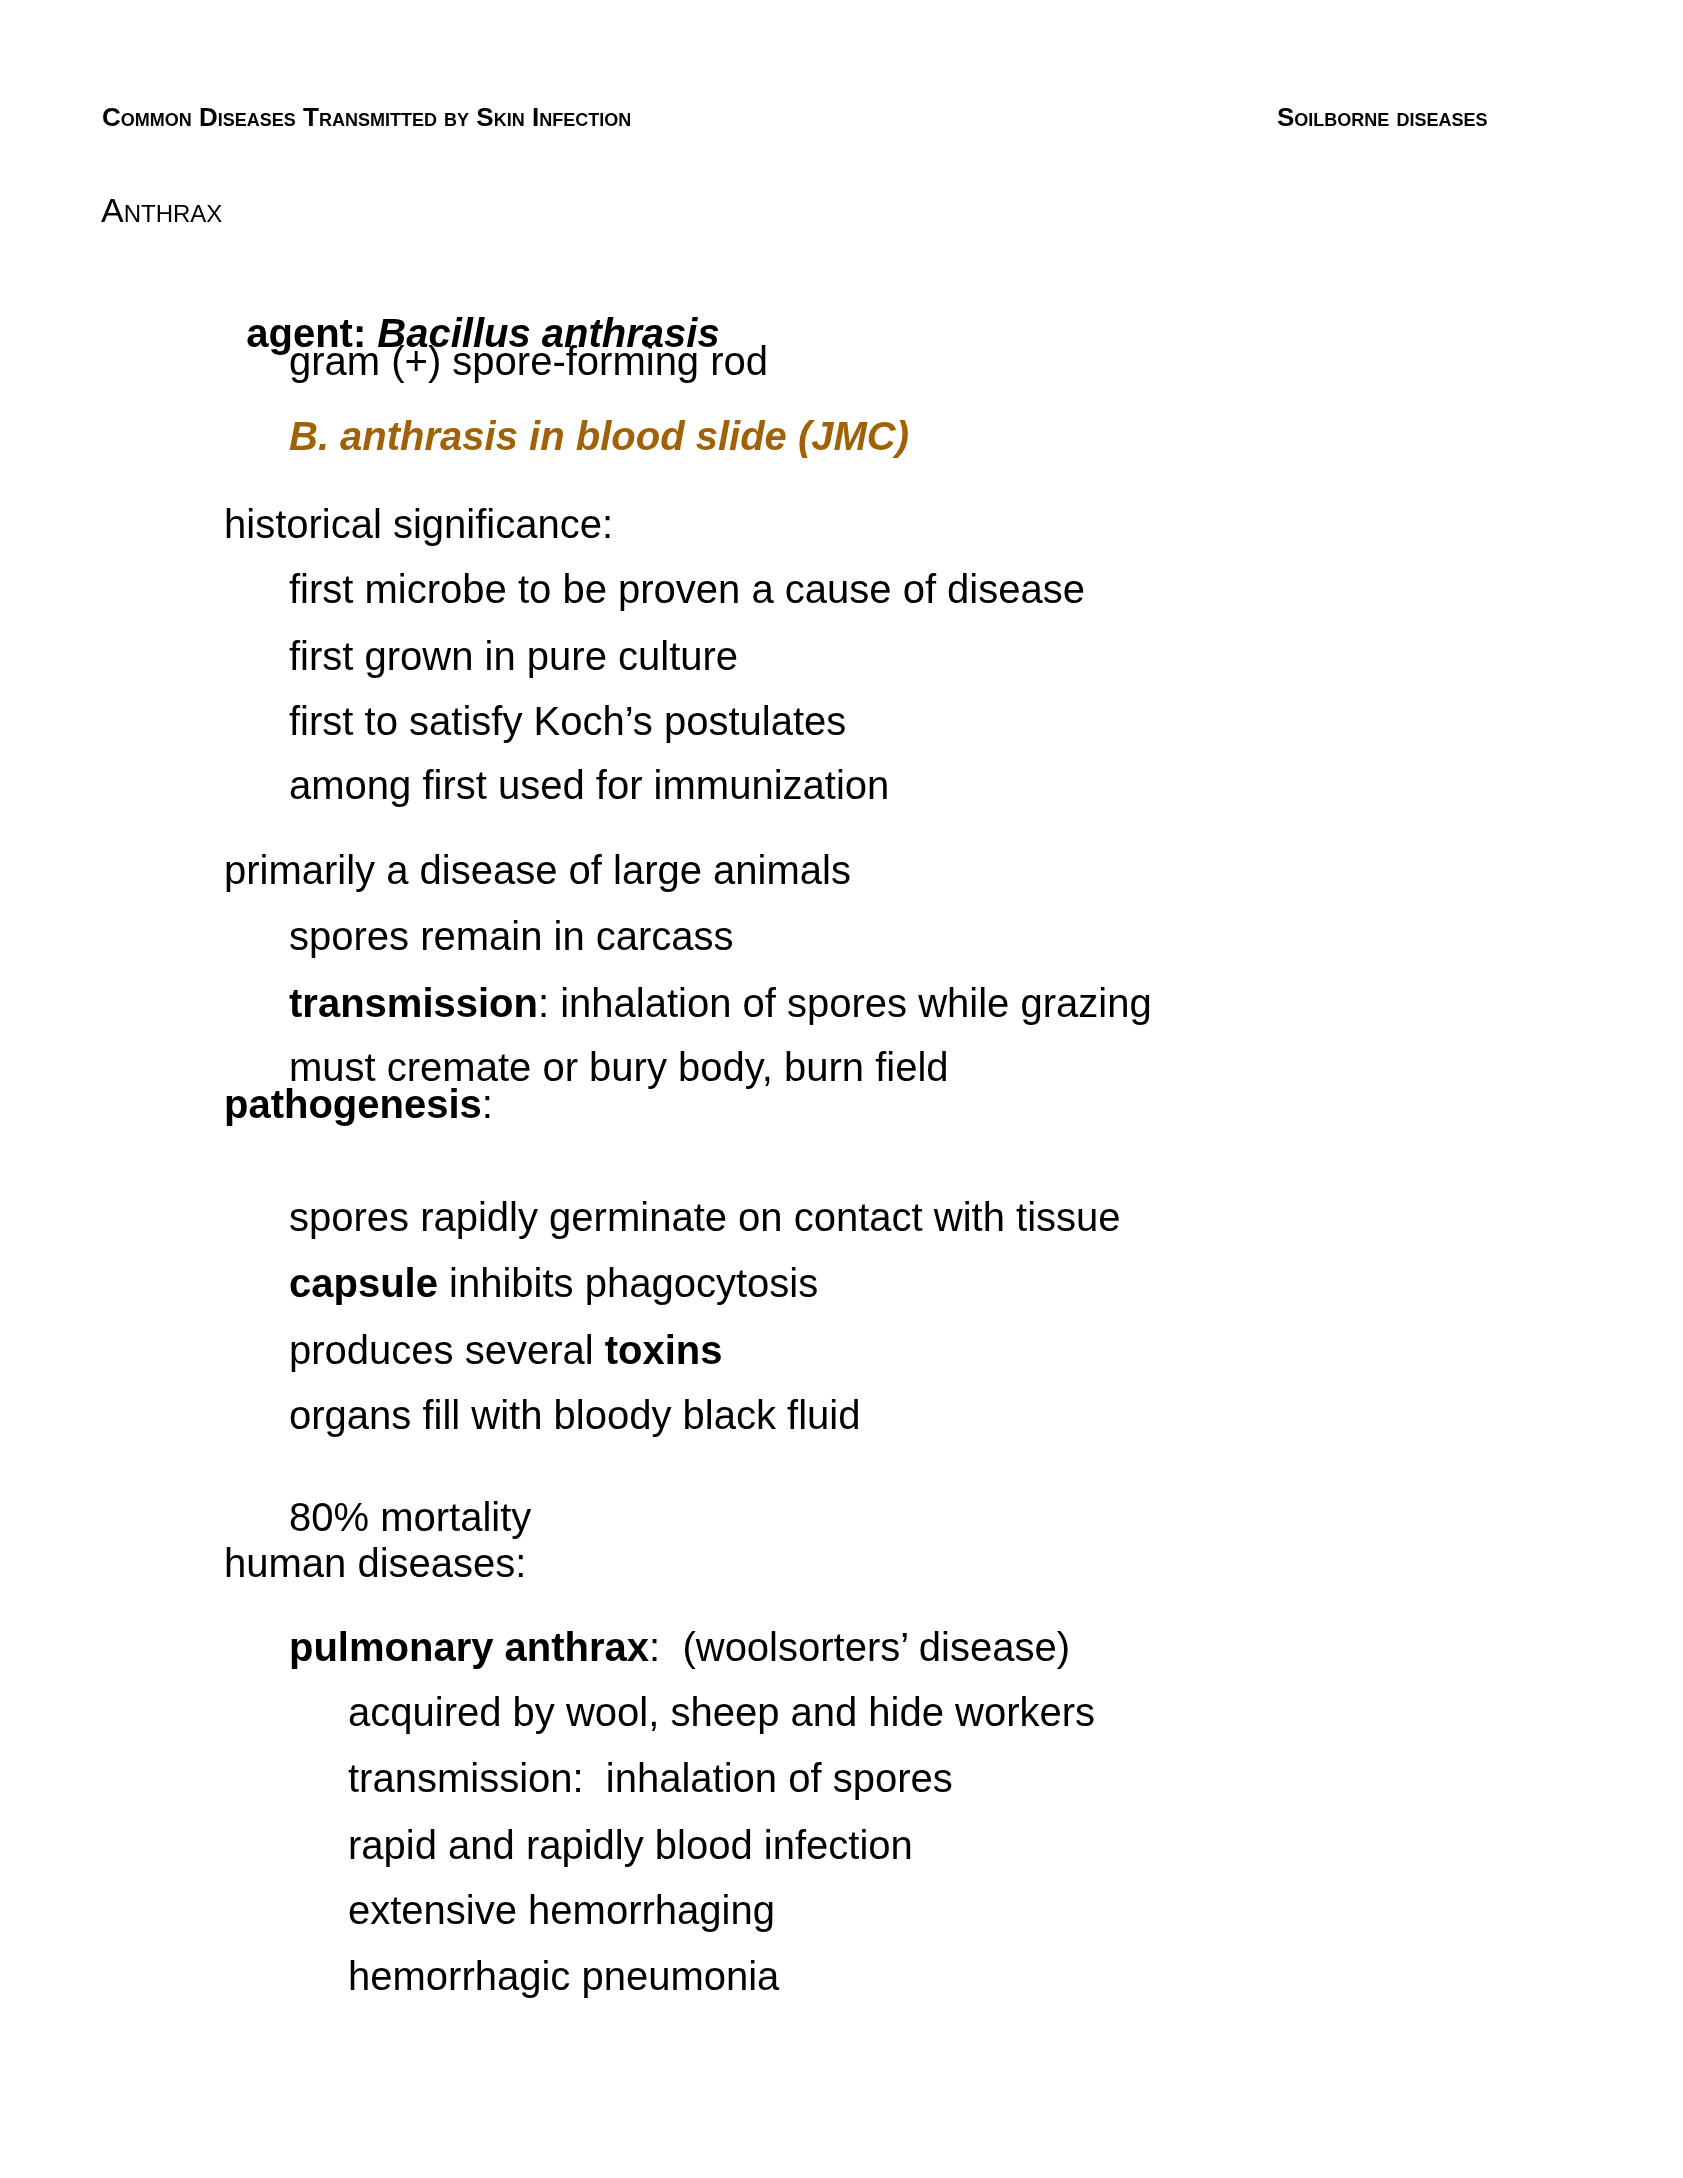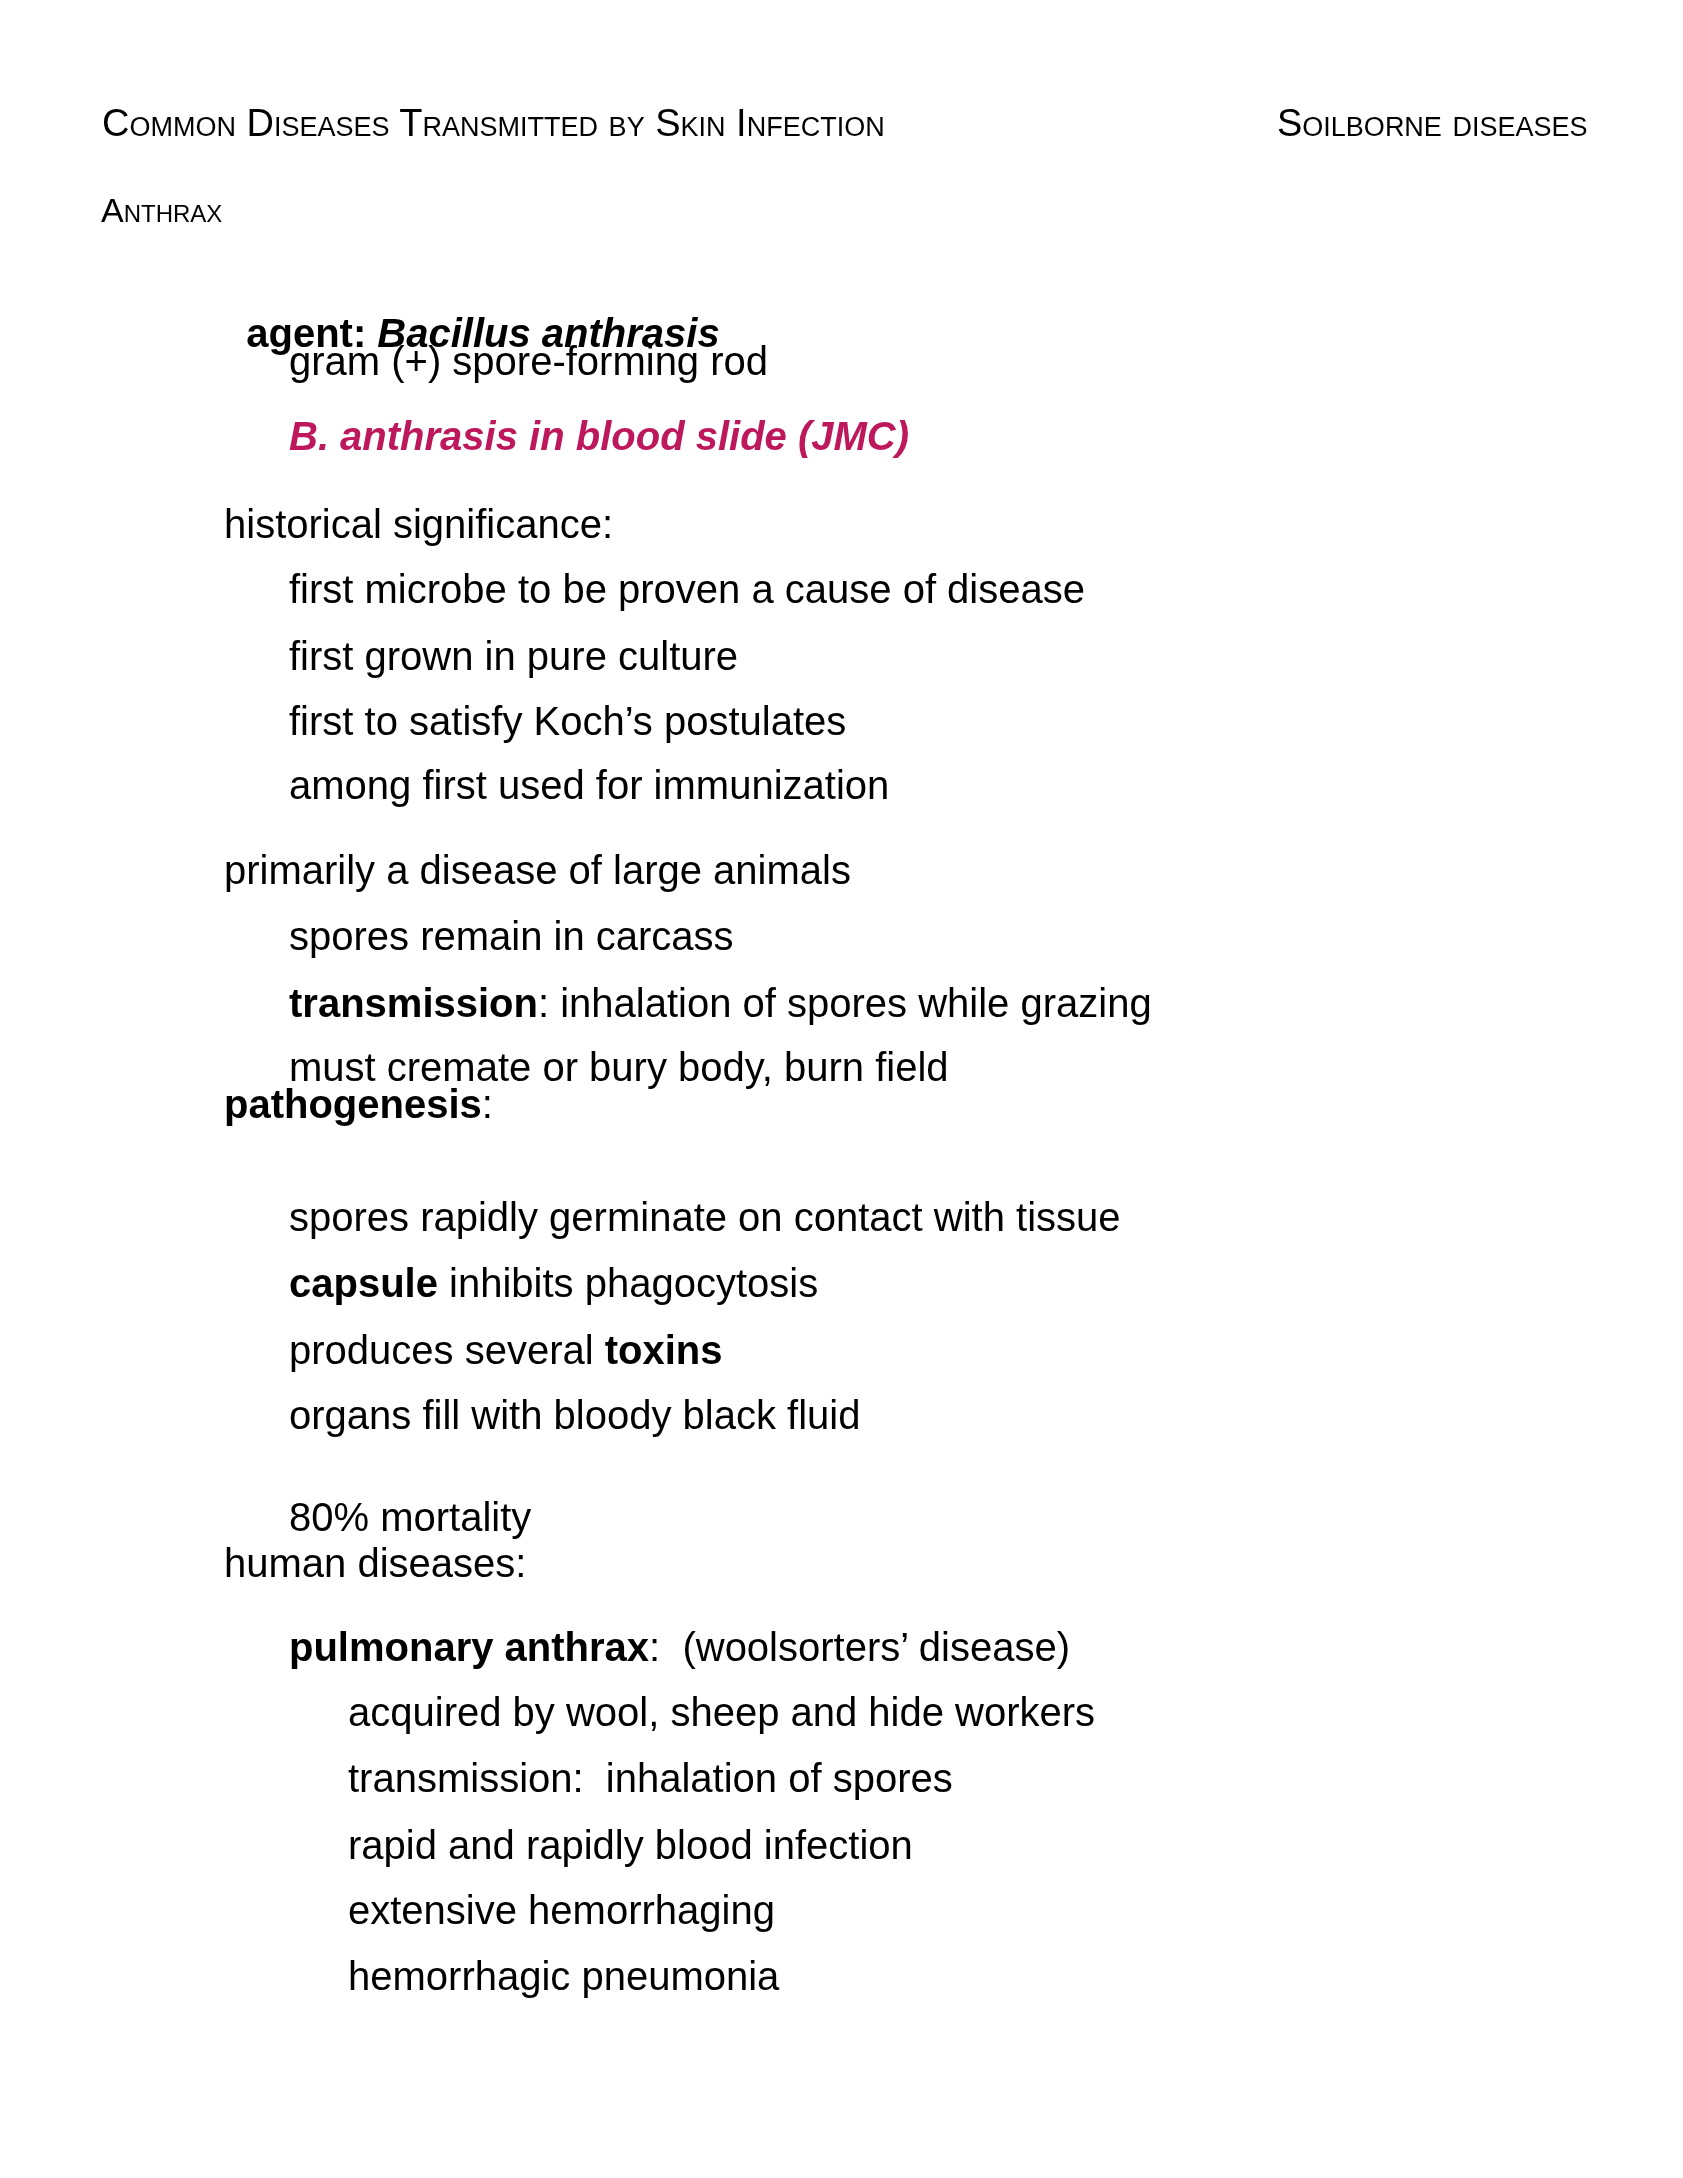--- a/index.html
+++ b/index.html
@@ -1,24 +1,24 @@
 <!DOCTYPE html>
 <html><head>
 <meta charset="utf-8">
 <style>
   html, body { margin:0; padding:0; background:#ffffff; }
   body { width:1683px; height:2178px; position:relative; overflow:hidden;
          font-family:"Liberation Sans", sans-serif; color:#000; }
   .ln { position:absolute; white-space:pre; line-height:1; font-size:40px; }
-  .hdr { position:absolute; white-space:pre; line-height:1; font-size:38px;
-         font-variant:small-caps; letter-spacing:0; }
+  .hdr { position:absolute; white-space:pre; line-height:1; font-size:26px;
+         font-variant:small-caps; letter-spacing:0;font-weight:bold; }
   .title { position:absolute; line-height:1; font-size:34px; font-variant:small-caps; font-weight:normal; }
   .b { font-weight:bold; }
   .i { font-style:italic;text-align:right; }
-  .blue { color:#be185d; font-weight:bold; font-style:italic; }
+  .blue { color:#a16207; font-weight:bold; font-style:italic; }
   .l1 { left:224px; }
   .l2 { left:289px; }
   .l3 { left:348px; }
 </style>
 </head>
 <body>
 
 <div class="hdr" style="left:102px; top:104px;">Common Diseases Transmitted by Skin Infection</div>
 <div class="hdr" style="left:1277px; top:104px;">Soilborne diseases</div>
 

